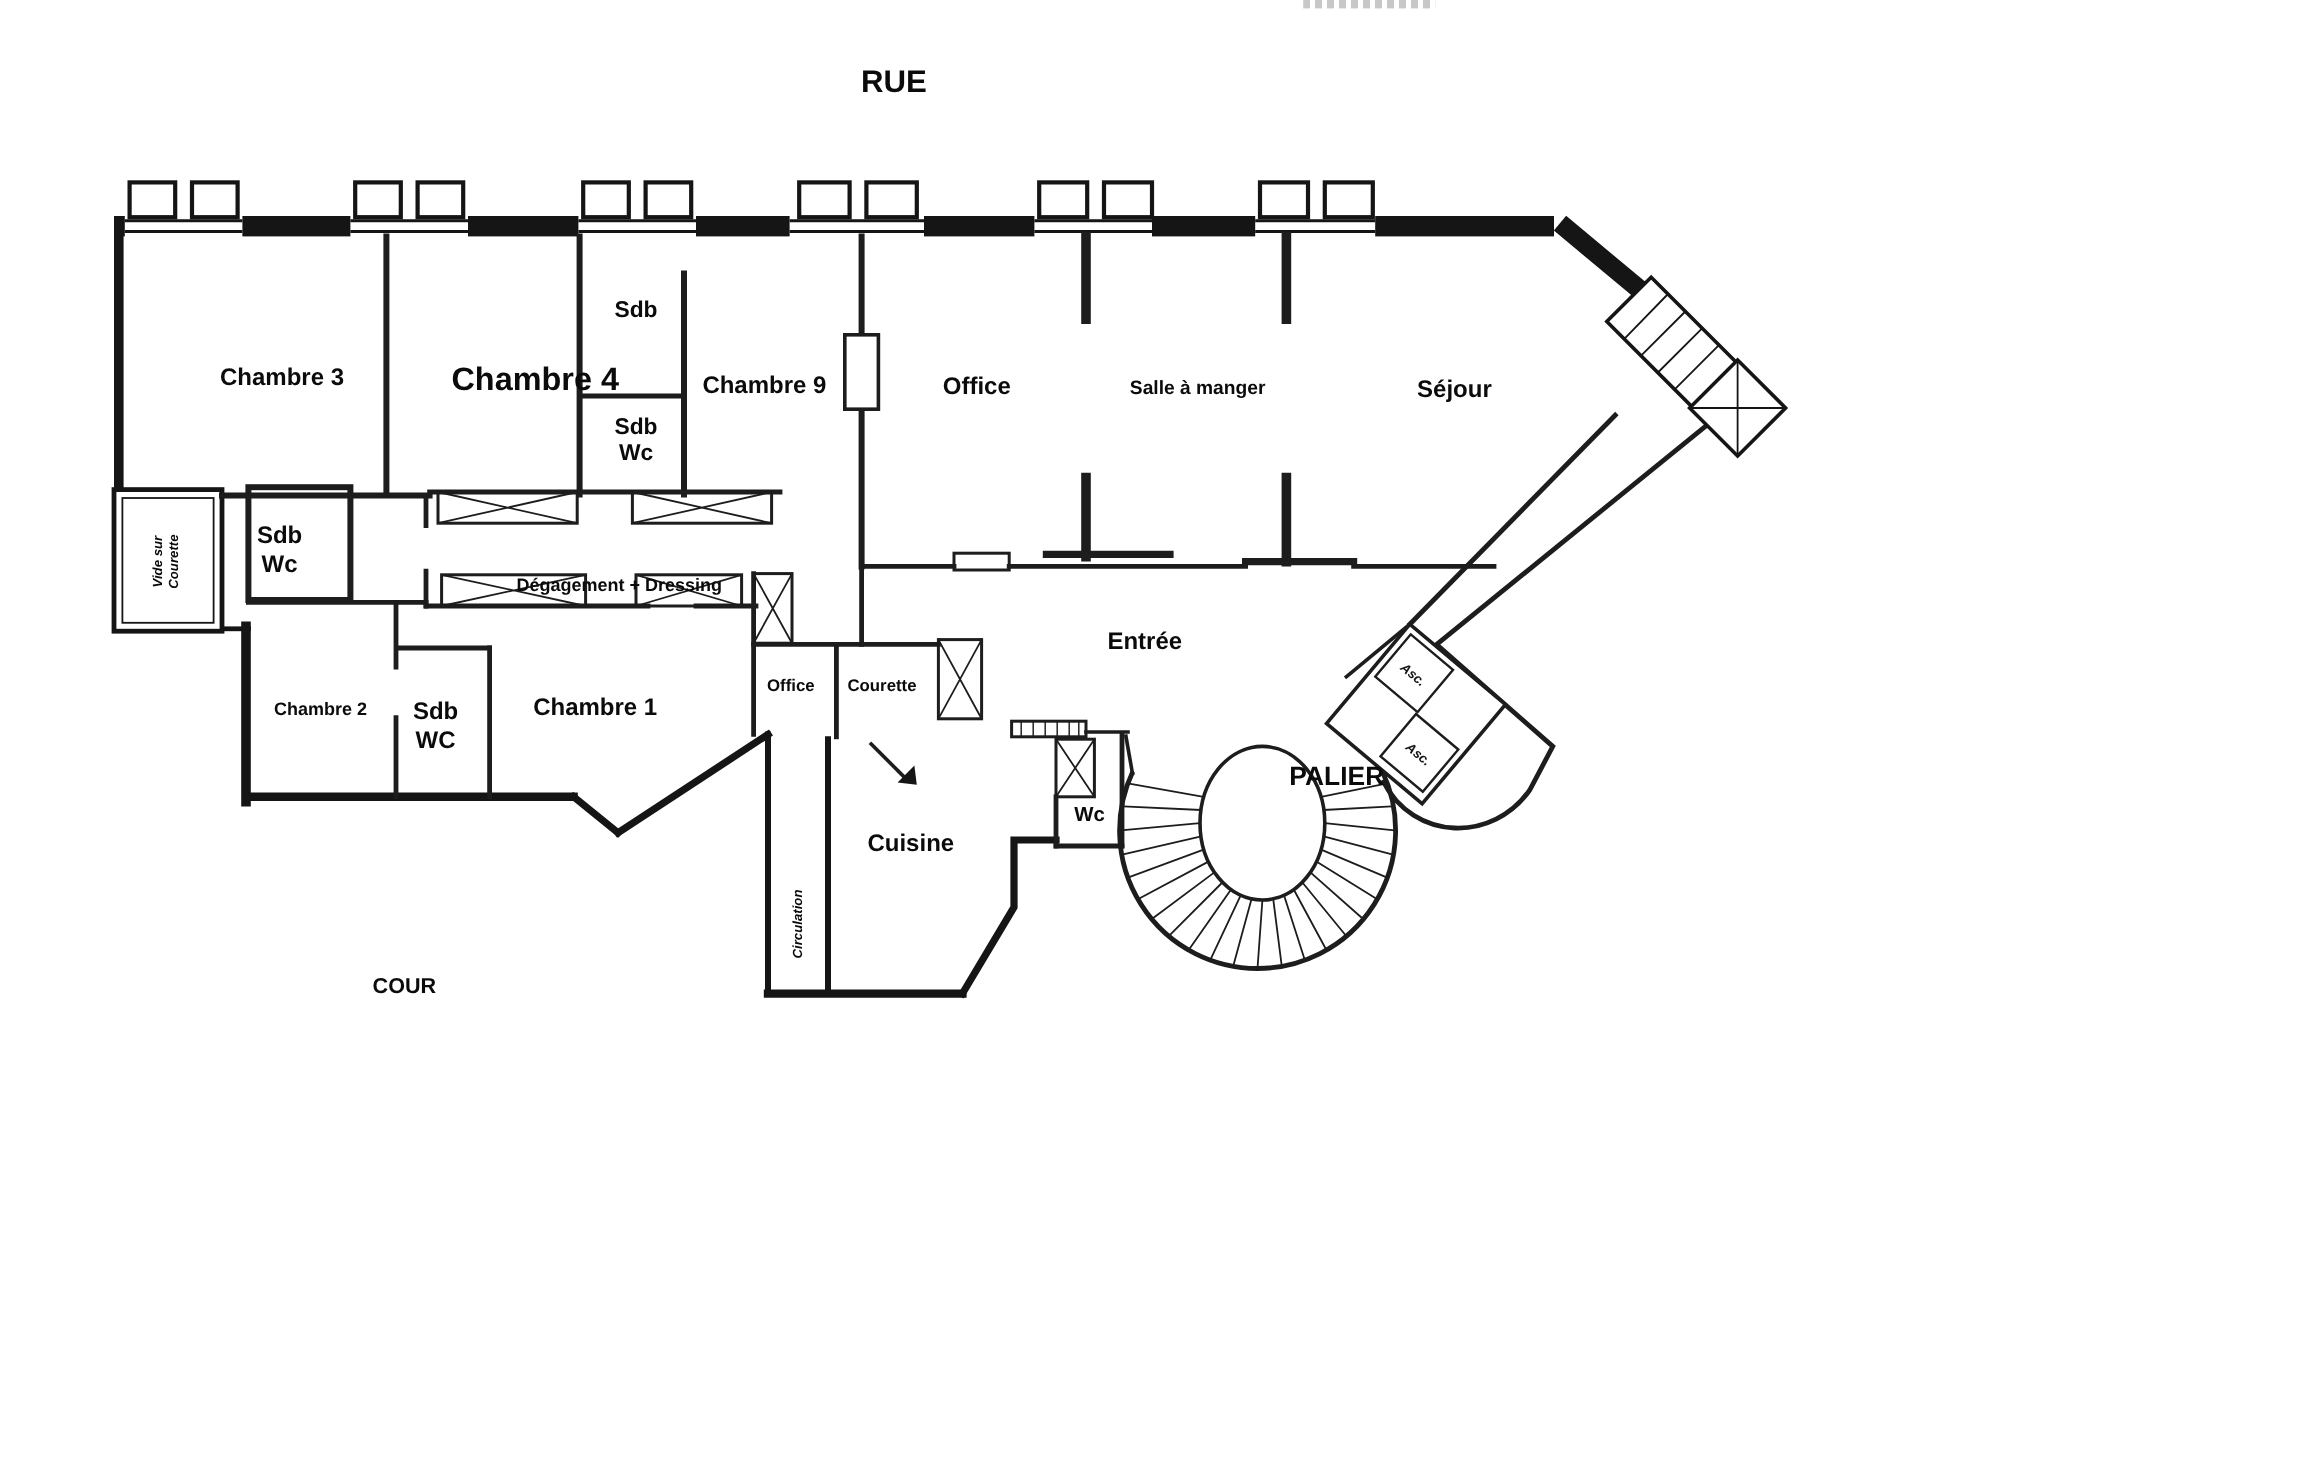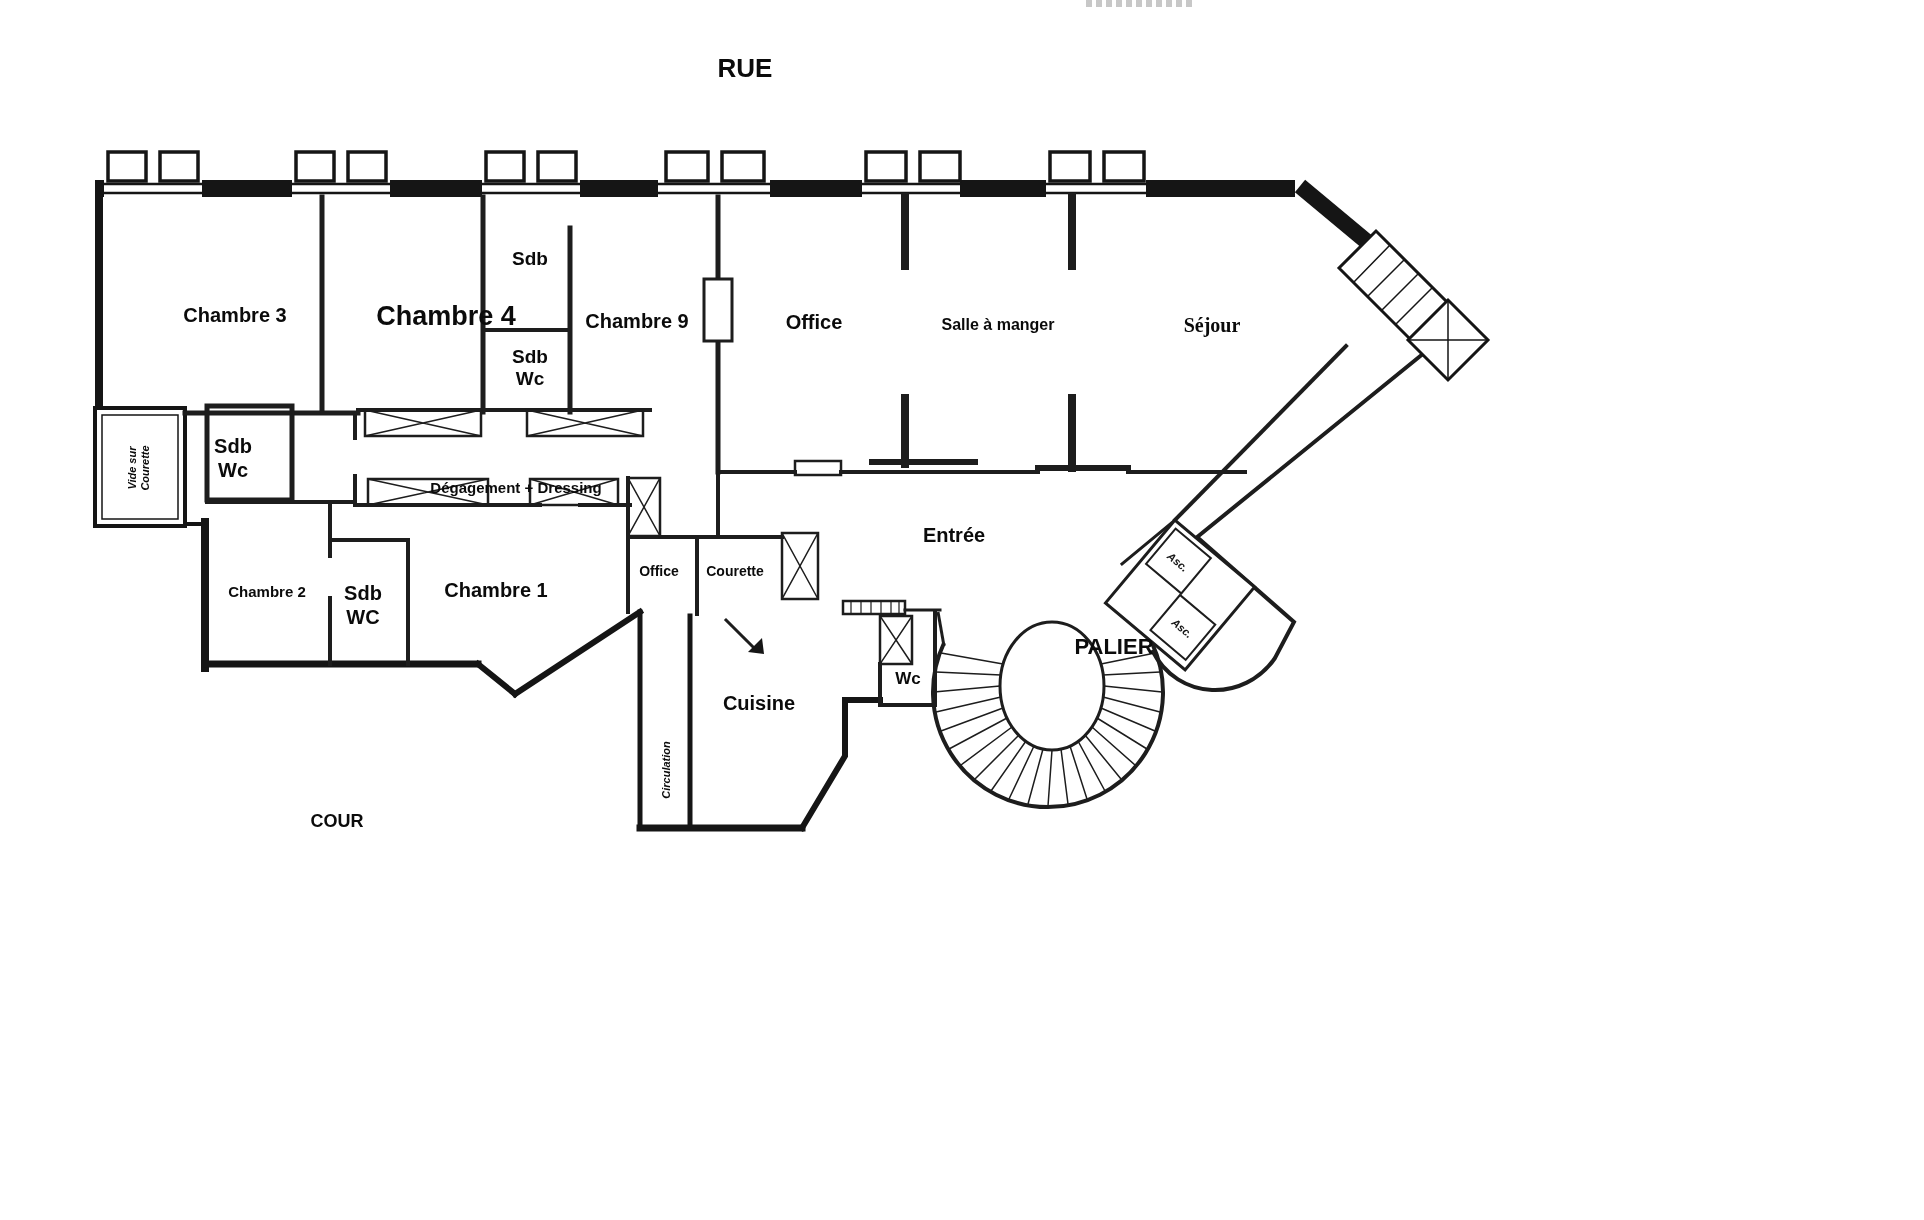--- a/index.html
+++ b/index.html
@@ -192,21 +192,21 @@
   <div class="lbl" style="left:530px; top:259px; font-size:19px;">Sdb</div>
 
   <div class="lbl" style="left:530px; top:368px; font-size:19px;">
     <div>Sdb</div>
     <div>Wc</div>
   </div>
 
   <div class="lbl" style="left:637px; top:322px; font-size:20px;">Chambre 9</div>
   <div class="lbl" style="left:814px; top:323px; font-size:20px;">Office</div>
   <div class="lbl" style="left:998px; top:325px; font-size:16px;">Salle à manger</div>
-  <div class="lbl" style="left:1212px; top:326px; font-size:20px;font-family:Liberation Serif, serif;">Séjour</div>
+  <div class="lbl" style="left:1212px; top:326px; font-size:20px;">Séjour</div>
 
   <div class="lbl rot it" style="left:139px; top:468px; font-size:11px;">
     <div>Vide sur</div>
     <div>Courette</div>
   </div>
 
   <div class="lbl" style="left:233px; top:459px; font-size:20px;">
     <div>Sdb</div>
     <div>Wc</div>
   </div>

